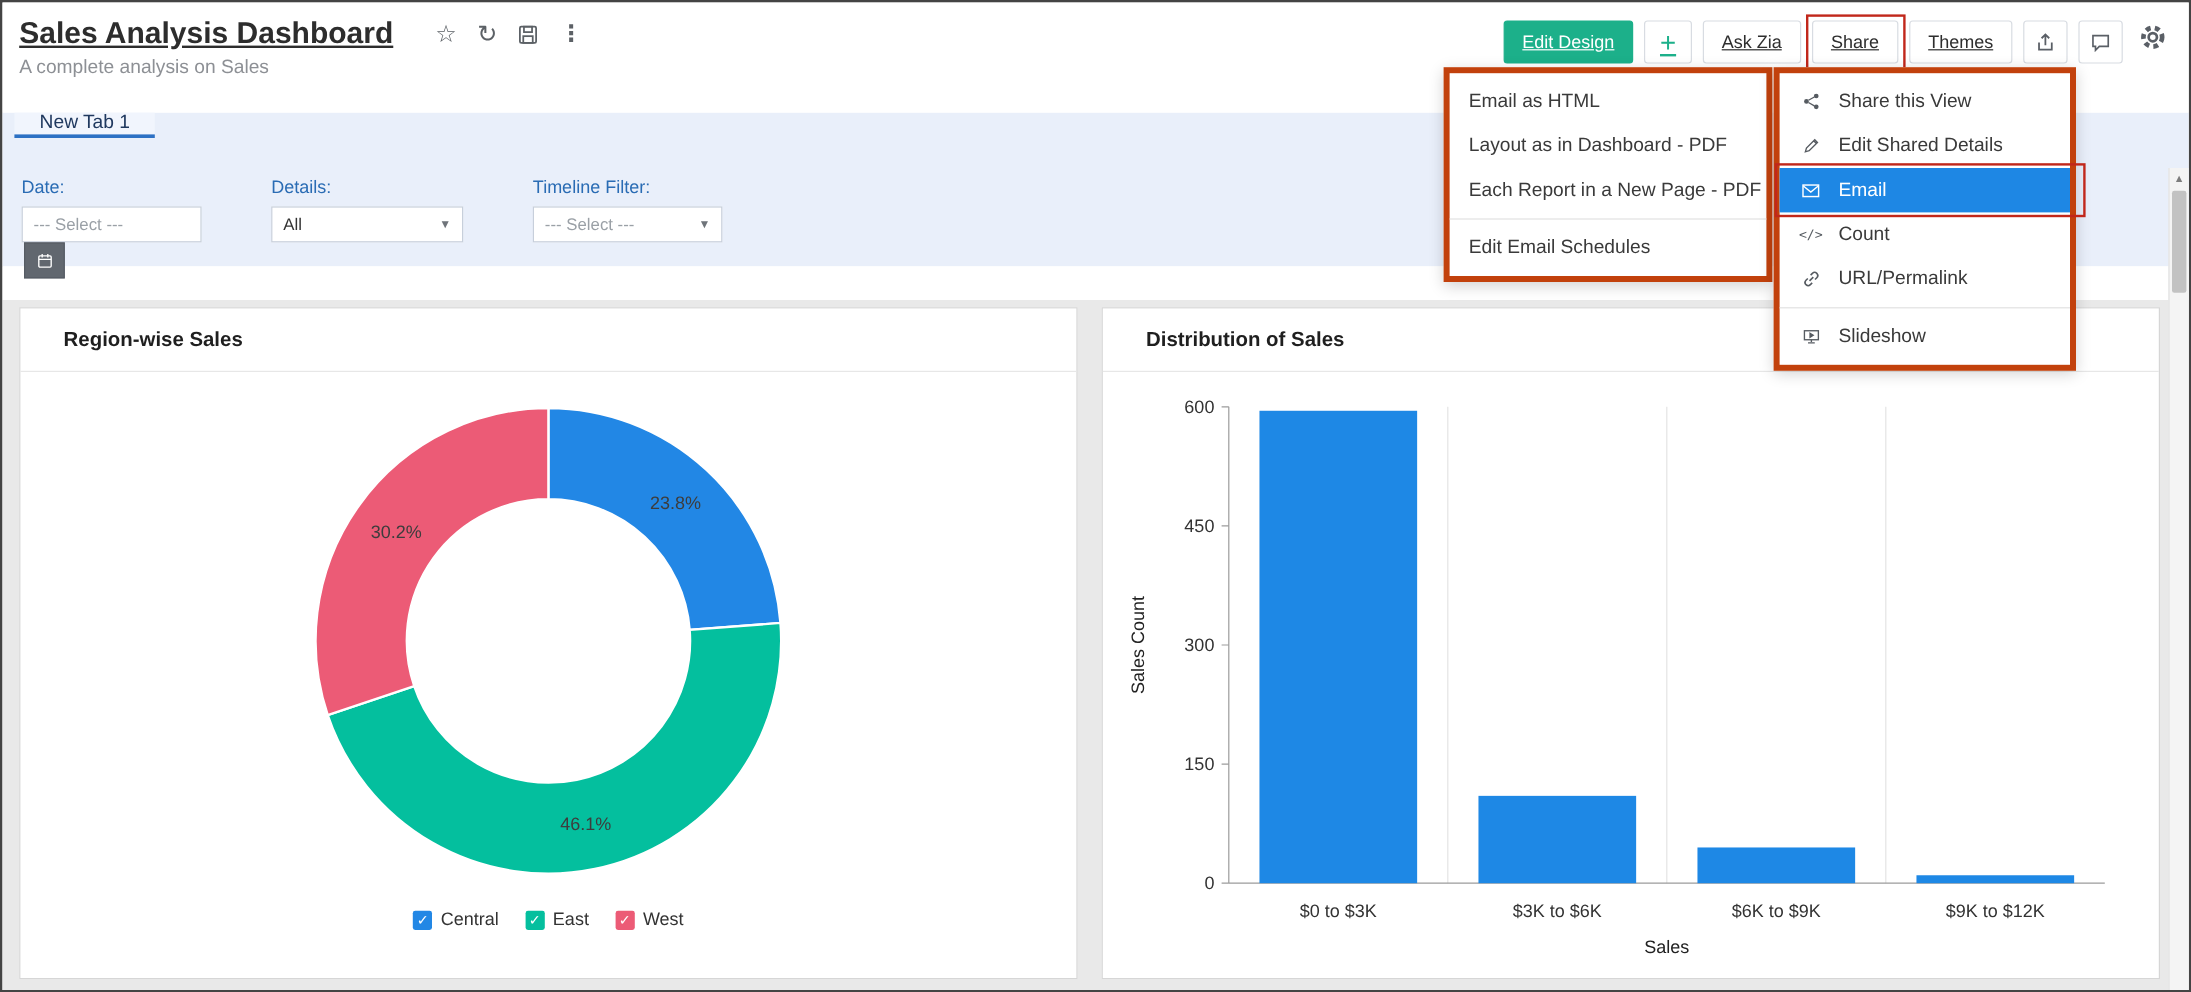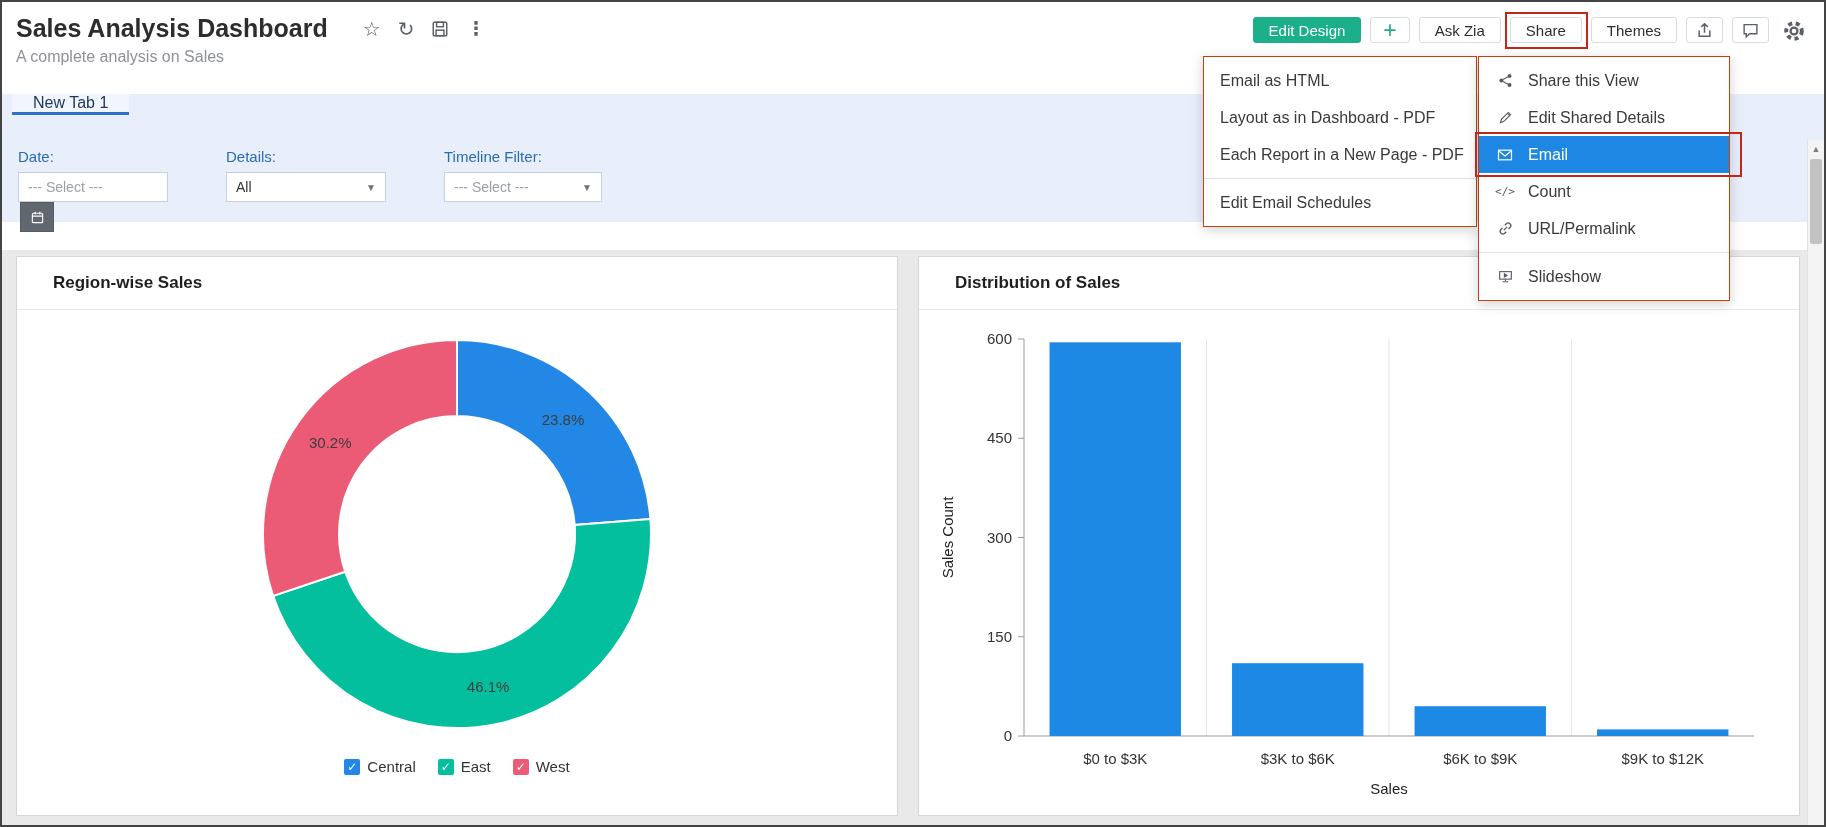--- a/index.html
+++ b/index.html
@@ -2,37 +2,37 @@
 <html style="--accent-green: #1cb08a; --selection-blue: #1e87e4; --annotation-red: #c1271b; --filter-label-blue: #2a6cb4; --tab-underline-blue: #2d71c4;"><head>
 <meta charset="utf-8">
 <style>
   * { box-sizing: border-box; }
   body { margin: 0; background: #fff; font-family: "Liberation Sans", "DejaVu Sans", sans-serif; }
   .page { width: 1826px; height: 827px; border: 2px solid #444; position: relative; overflow: hidden; background: #fff; cursor: default; }
 
   
   header { height: 92px; display: flex; justify-content: space-between; padding: 12px 16px 0 14px; background: #fff; }
   .title-row { display: flex; align-items: center; gap: 17px; }
-  .title-row h1 { font-size: 25px; margin: 0; color: #2d2d2d; font-weight: bold; }
+  .title-row h1 { font-size: 25px; margin: 0; color: #2d2d2d; font-weight: bold; text-decoration: underline; }
   .title-row .hicon:first-of-type { margin-left: 18px; }
   .hicon { color: #5c6166; font-size: 20px; line-height: 1; cursor: pointer; display: inline-flex; align-items: center; }
   .kebab { font-size: 19px; font-weight: bold; }
   .subtitle { color: #8d9095; font-size: 16px; margin-top: 5px; }
 
   .header-actions { display: flex; align-items: flex-start; gap: 9px; padding-top: 3px; }
-  .btn { height: 26px; padding: 0 15px; font-size: 15px; background: #fff; border: 1px solid #d8dce2; border-radius: 3px; color: #2e2e2e; cursor: pointer; font-family: inherit; white-space: nowrap; }
+  .btn { height: 36px; padding: 0 15px; font-size: 15px; background: #fff; border: 1px solid #d8dce2; border-radius: 3px; color: #2e2e2e; cursor: pointer; font-family: inherit; white-space: nowrap; text-decoration: underline; }
   .btn-green { background: var(--accent-green, #1cb08a); border-color: var(--accent-green, #1cb08a); color: #fff; }
   .btn-plus { color: var(--accent-green, #1cb08a); font-size: 23px; padding: 0 12px; line-height: 0; }
   .icon-btn { padding: 0 9px; display: inline-flex; align-items: center; }
   .gear-btn { border: none; background: none; padding: 2px 2px 0 4px; cursor: pointer; }
   .red-frame-wrap { position: relative; display: inline-block; }
   .red-frame { position: absolute; top: -5px; bottom: -6px; left: -5px; right: -6px; border: 2px solid var(--annotation-red, #c1271b); pointer-events: none; }
 
   
-  .menu-panel { position: absolute; background: #fff; border: 1px solid #c2410c; box-shadow: 0 3px 12px rgba(0,0,0,0.18); z-index: 50; padding: 5px 0; text-align: center; }
+  .menu-panel { position: absolute; background: #fff; border: 5px solid #c2410c; box-shadow: 0 3px 12px rgba(0,0,0,0.18); z-index: 50; padding: 5px 0; text-align: center; }
   .email-submenu { top: 54px; right: 347px; width: 274px; }
   .share-menu { top: 54px; right: 94px; width: 252px; }
   .menu-item { display: flex; align-items: center; gap: 13px; height: 37px; padding: 0 16px; font-size: 16px; color: #3a3a3a; cursor: pointer; white-space: nowrap; }
   .menu-item.selected { background: var(--selection-blue, #1e87e4); color: #fff; position: relative; }
   .menu-item.selected .mi-icon { color: #fff; }
   .sel-frame { position: absolute; top: -4px; bottom: -4px; left: -4px; right: -13px; border: 2px solid var(--annotation-red, #c1271b); pointer-events: none; }
   .menu-divider { height: 1px; background: #e2e2e2; margin: 5px 0; }
   .mi-icon { width: 20px; display: inline-flex; justify-content: center; color: #565b61; flex-shrink: 0; font-family: "DejaVu Sans Mono", monospace; font-size: 11px; }
 
   

